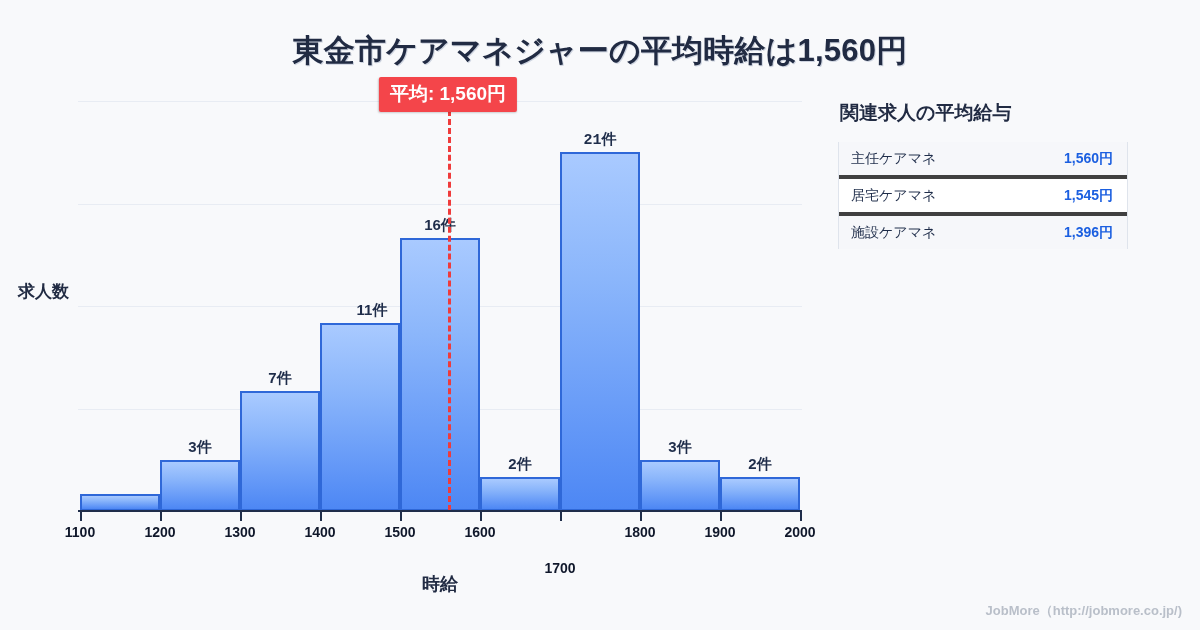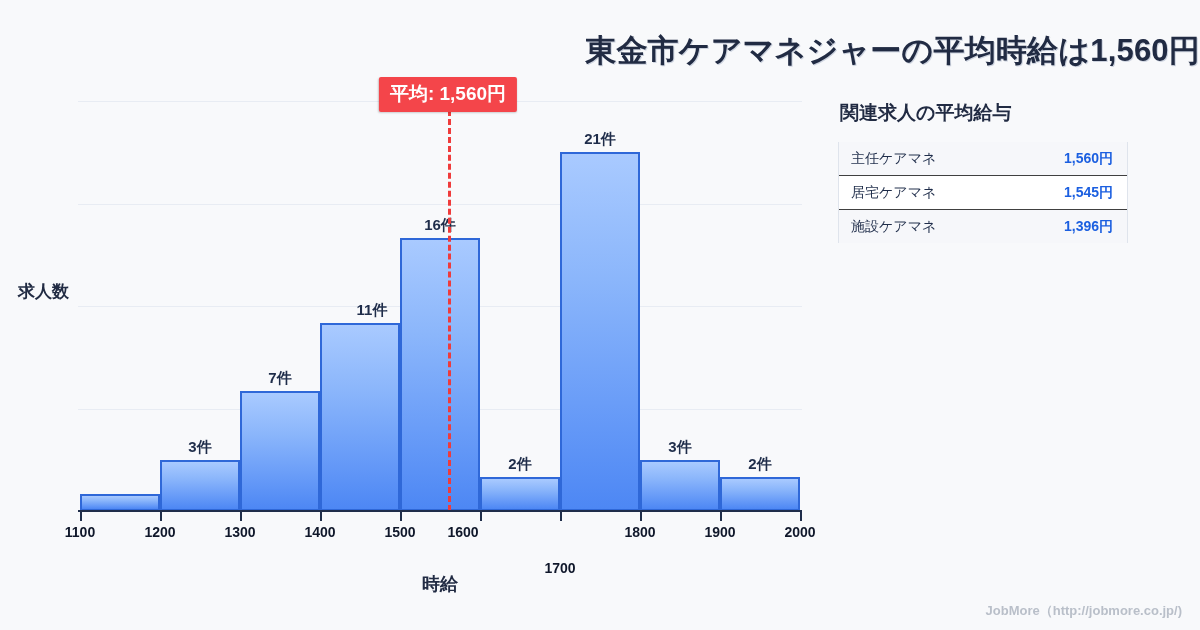--- a/index.html
+++ b/index.html
@@ -9,21 +9,21 @@
     font-family:"Liberation Sans","DejaVu Sans",sans-serif;
     color:#253047;
     overflow:hidden;
     position:relative;
   }
   .page{position:absolute;inset:0;}
 
   
   .title{
     position:absolute;left:0;top:30px;width:1200px;
-    text-align:right;
+    text-align:center;
     font-size:31px;font-weight:bold;
     color:#212b43;
     letter-spacing:.2px;
     text-shadow:1px 1px 0 rgba(170,180,200,.55);
   }
 
   
   .chart{position:absolute;left:0;top:0;width:840px;height:630px;}
   .plot{
     position:absolute;left:80px;top:101px;width:720px;height:410px;
@@ -84,21 +84,21 @@
     font-size:19px;font-weight:bold;color:#212b43;margin:0 0 16px 2px;
   }
   .table{
     position:relative;
     border-left:1px solid #dfe4ec;
     border-right:1px solid #dfe4ec;
   }
   .row{
     display:flex;align-items:center;justify-content:space-between;
     height:33px;padding:0 14px 0 12px;
-    border-bottom:1px solid #404040;
+    border-bottom:4px solid #404040;
     font-size:14px;
   }
   .row:last-child{border-bottom:none;}
   .row.odd{background:#f6f7fa;}
   .row.even{background:#ffffff;}
   .row .name{color:#1f2d4a;font-weight:normal;}
   .row .val{color:#1b5fe0;font-weight:bold;}
 
   
   .footer{
@@ -127,21 +127,21 @@
         <div class="barlabel" style="left: 80px; top: 336.75px;">3件</div>
         <div class="bar" style="left: 160px; width: 80px; height: 119.583px;"></div>
         <div class="barlabel" style="left: 160px; top: 268.417px;">7件</div>
         <div class="bar" style="left: 240px; width: 80px; height: 187.917px;"></div>
         <div class="barlabel" style="left: 252px; top: 200.083px;">11件</div>
         <div class="bar" style="left: 320px; width: 80px; height: 273.333px;"></div>
         <div class="barlabel" style="left: 320px; top: 114.667px;">16件</div>
         <div class="bar" style="left: 400px; width: 80px; height: 34.1667px;"></div>
         <div class="barlabel" style="left: 400px; top: 353.833px;">2件</div>
         <div class="bar" style="left: 480px; width: 80px; height: 358.75px;"></div>
-        <div class="barlabel" style="left: 480px; top: 29.25px;">21件</div>
+        <div class="barlabel" style="left: 480px; top: 29.25px; font-family: Liberation Mono, monospace;">21件</div>
         <div class="bar" style="left: 560px; width: 80px; height: 51.25px;"></div>
         <div class="barlabel" style="left: 560px; top: 336.75px;">3件</div>
         <div class="bar" style="left: 640px; width: 80px; height: 34.1667px;"></div>
         <div class="barlabel" style="left: 640px; top: 353.833px;">2件</div>
         <div class="avgline" style="left: 368px; height: 410px;"></div>
         <div class="avgbadge" style="left: 368px; top: -24px;">平均: 1,560円</div>
       </div>
 
     <div class="baseline"></div>
 
@@ -150,21 +150,21 @@
         <div class="xlabel" style="left: 80px;">1100</div>
         <div class="tick" style="left: 160px;"></div>
         <div class="xlabel" style="left: 160px;">1200</div>
         <div class="tick" style="left: 240px;"></div>
         <div class="xlabel" style="left: 240px;">1300</div>
         <div class="tick" style="left: 320px;"></div>
         <div class="xlabel" style="left: 320px;">1400</div>
         <div class="tick" style="left: 400px;"></div>
         <div class="xlabel" style="left: 400px;">1500</div>
         <div class="tick" style="left: 480px;"></div>
-        <div class="xlabel" style="left: 463px; text-align: center;">1600</div>
+        <div class="xlabel" style="left: 480px; text-align: center;">1600</div>
         <div class="tick" style="left: 560px;"></div>
         <div class="xlabel" style="left: 560px; margin-top: 36px;">1700</div>
         <div class="tick" style="left: 640px;"></div>
         <div class="xlabel" style="left: 640px;">1800</div>
         <div class="tick" style="left: 720px;"></div>
         <div class="xlabel" style="left: 720px;">1900</div>
         <div class="tick" style="left: 800px;"></div>
         <div class="xlabel" style="left: 800px;">2000</div>
       </div>
 

